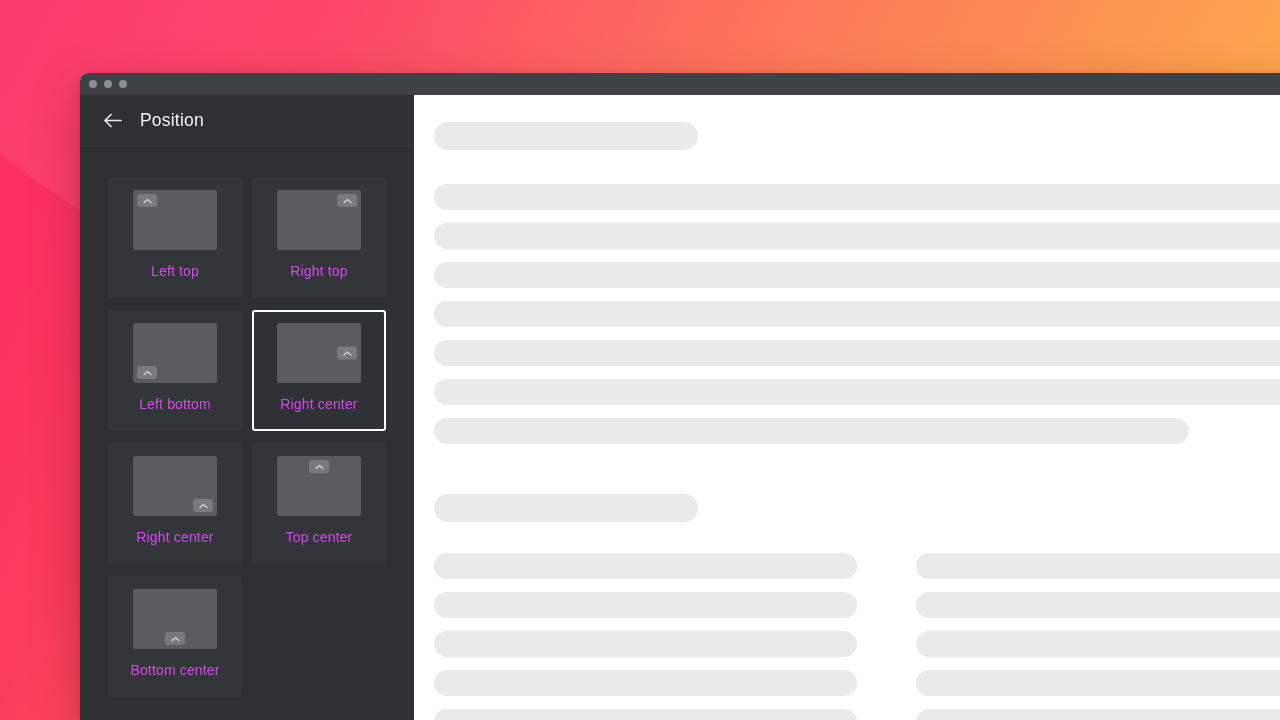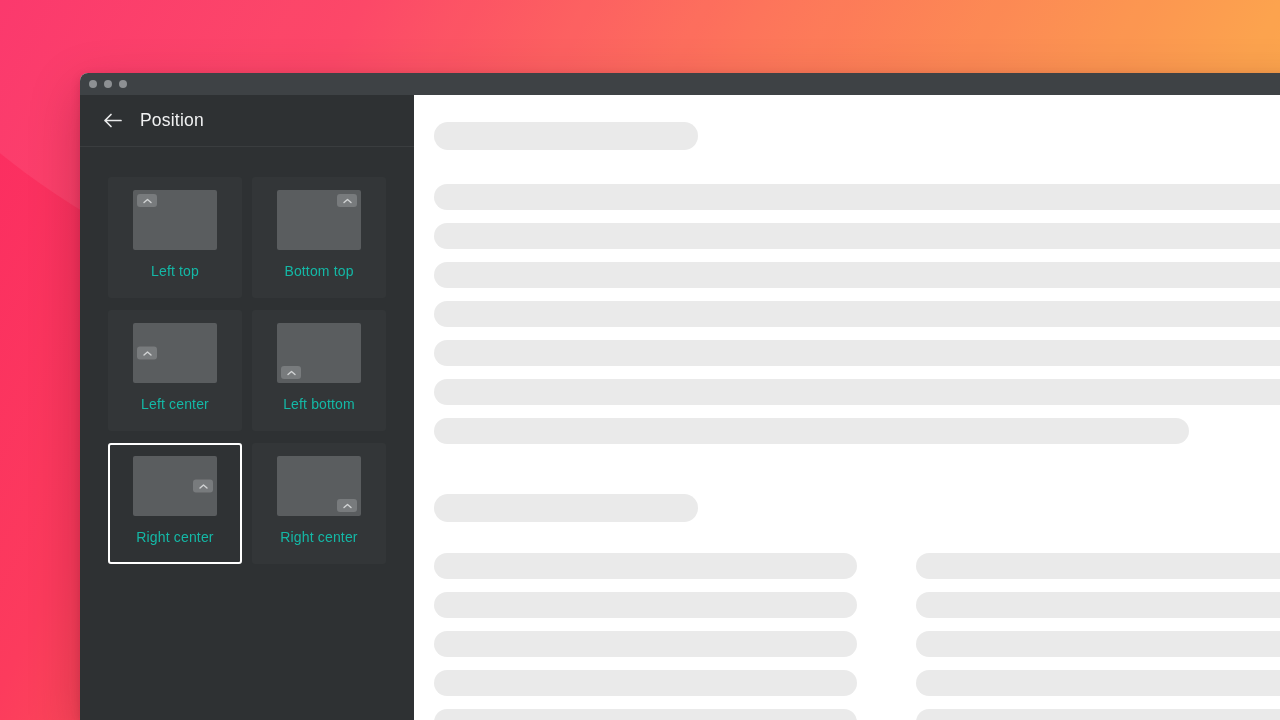--- a/index.html
+++ b/index.html
@@ -103,21 +103,21 @@
   .p-right-top    { right:4px; top:4px; }
   .p-left-center  { left:4px;  top:50%; transform:translateY(-50%); }
   .p-right-center { right:4px; top:50%; transform:translateY(-50%); }
   .p-left-bottom  { left:4px;  bottom:4px; }
   .p-right-bottom { right:4px; bottom:4px; }
   .p-top-center   { left:50%; transform:translateX(-50%); top:4px; }
   .p-bottom-center{ left:50%; transform:translateX(-50%); bottom:4px; }
 
   .card-label {
     margin-top:13px;
-    color:#14b8a6; font-size:14px; font-weight:400; letter-spacing:.15px;
+    color:#d946ef; font-size:14px; font-weight:400; letter-spacing:.15px;
   }
 
   
   #content {
     flex:1 1 auto; min-width:0;
     background:#ffffff;
     position:relative;
     overflow:hidden;
     padding:27px 0 0 0;
   }
@@ -175,31 +175,21 @@
             <div class="card-label">Left top</div>
           </div>
           <div class="pos-card">
             <div class="thumb">
               <div class="badge p-right-top">
                 <svg width="9" height="6" viewBox="0 0 9 6" fill="none">
                   <path d="M1 4.6L4.5 1.4L8 4.6" stroke="#d0d2d3" stroke-width="1.4" stroke-linecap="round" stroke-linejoin="round"></path>
                 </svg>
               </div>
             </div>
-            <div class="card-label">Bottom top</div>
-          </div>
-          <div class="pos-card">
-            <div class="thumb">
-              <div class="badge p-left-center">
-                <svg width="9" height="6" viewBox="0 0 9 6" fill="none">
-                  <path d="M1 4.6L4.5 1.4L8 4.6" stroke="#d0d2d3" stroke-width="1.4" stroke-linecap="round" stroke-linejoin="round"></path>
-                </svg>
-              </div>
-            </div>
-            <div class="card-label">Left center</div>
+            <div class="card-label">Right top</div>
           </div>
           <div class="pos-card">
             <div class="thumb">
               <div class="badge p-left-bottom">
                 <svg width="9" height="6" viewBox="0 0 9 6" fill="none">
                   <path d="M1 4.6L4.5 1.4L8 4.6" stroke="#d0d2d3" stroke-width="1.4" stroke-linecap="round" stroke-linejoin="round"></path>
                 </svg>
               </div>
             </div>
             <div class="card-label">Left bottom</div>
@@ -216,20 +206,40 @@
           </div>
           <div class="pos-card">
             <div class="thumb">
               <div class="badge p-right-bottom">
                 <svg width="9" height="6" viewBox="0 0 9 6" fill="none">
                   <path d="M1 4.6L4.5 1.4L8 4.6" stroke="#d0d2d3" stroke-width="1.4" stroke-linecap="round" stroke-linejoin="round"></path>
                 </svg>
               </div>
             </div>
             <div class="card-label">Right center</div>
+          </div>
+          <div class="pos-card">
+            <div class="thumb">
+              <div class="badge p-top-center">
+                <svg width="9" height="6" viewBox="0 0 9 6" fill="none">
+                  <path d="M1 4.6L4.5 1.4L8 4.6" stroke="#d0d2d3" stroke-width="1.4" stroke-linecap="round" stroke-linejoin="round"></path>
+                </svg>
+              </div>
+            </div>
+            <div class="card-label">Top center</div>
+          </div>
+          <div class="pos-card">
+            <div class="thumb">
+              <div class="badge p-bottom-center">
+                <svg width="9" height="6" viewBox="0 0 9 6" fill="none">
+                  <path d="M1 4.6L4.5 1.4L8 4.6" stroke="#d0d2d3" stroke-width="1.4" stroke-linecap="round" stroke-linejoin="round"></path>
+                </svg>
+              </div>
+            </div>
+            <div class="card-label">Bottom center</div>
           </div>
         </div>
     </div>
 
     <div id="content">
 
       <div id="block-a">
         <div class="sk title"></div>
         <div id="block-a-rows">
             <div class="sk row"></div>

